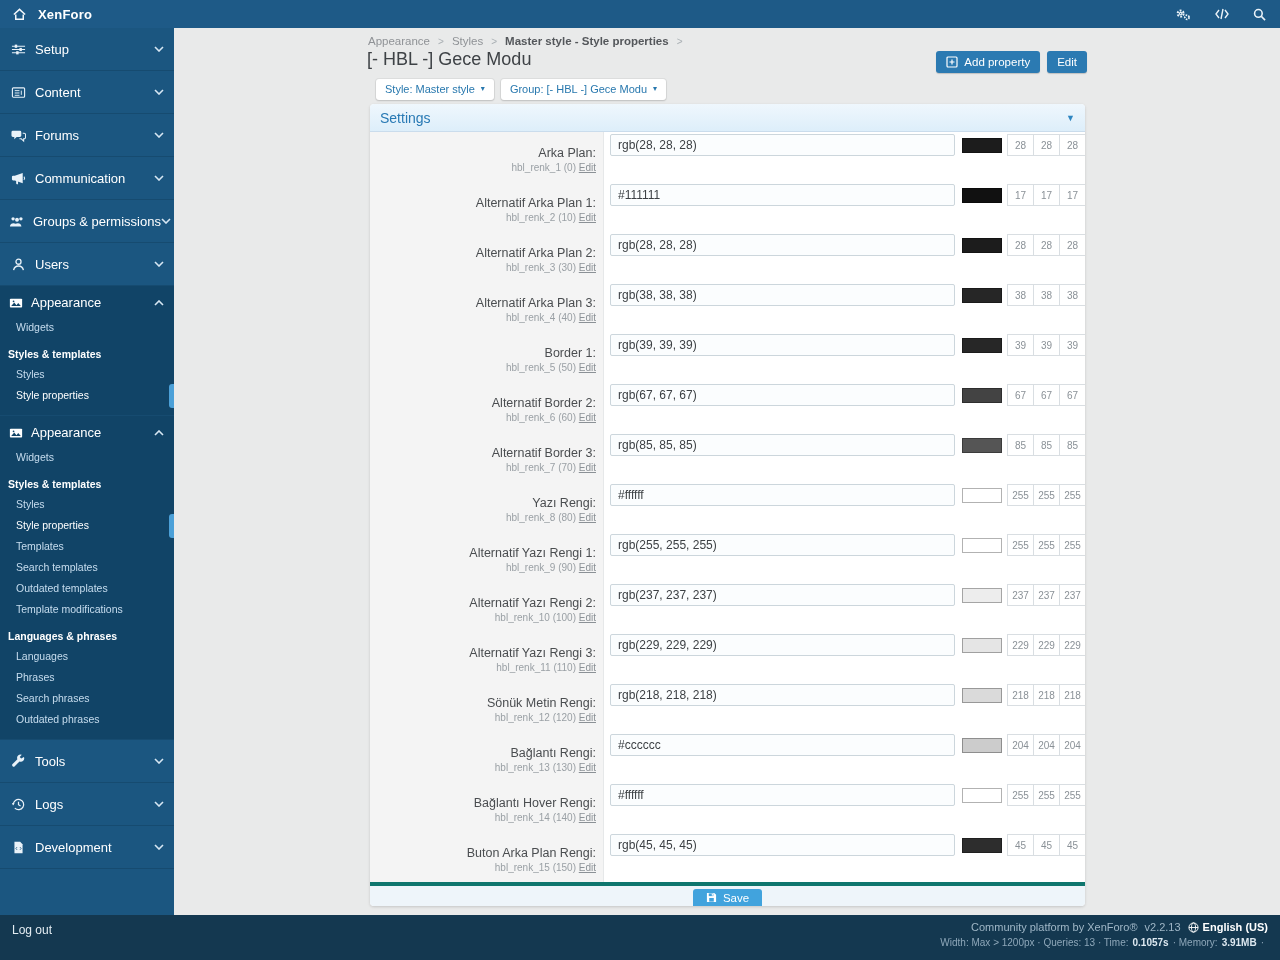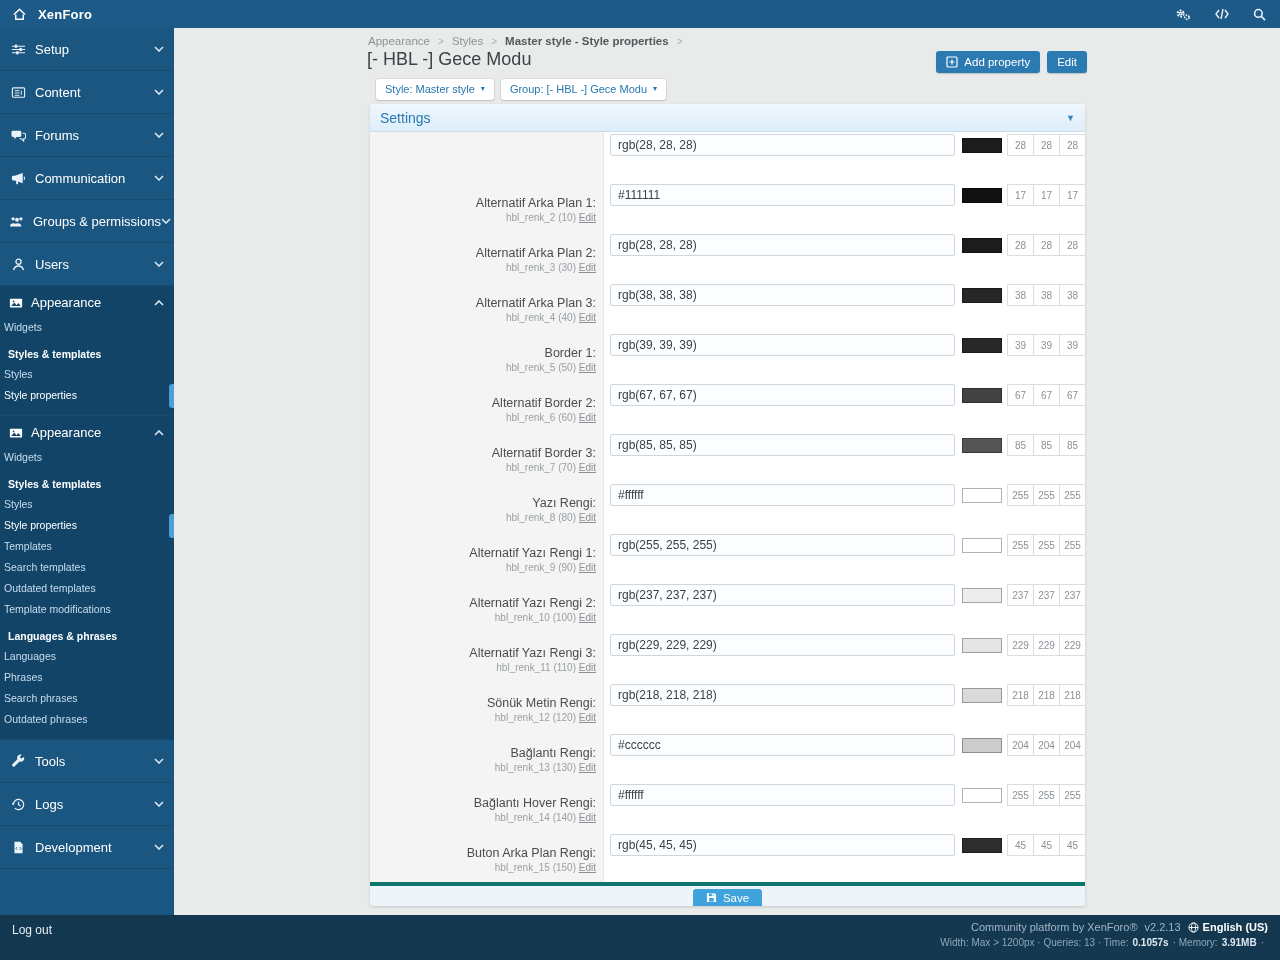--- a/index.html
+++ b/index.html
@@ -20,21 +20,21 @@
   .sidebar{position:absolute;top:28px;left:0;width:174px;height:887px;background:#1b5680;overflow:hidden;}
   .nav-item{height:42px;display:flex;align-items:center;padding:0 10px 0 9px;
             border-bottom:1px solid #164b70;color:#fff;cursor:pointer;}
   .nav-icon{width:18px;color:#e9f2f9;}
   .nav-label{font-size:13px;margin-left:8px;white-space:nowrap;}
   .nav-chev{margin-left:auto;color:#d7e7f3;}
   .side-section{background:#114467;border-bottom:1px solid #164b70;padding-bottom:9px;}
   .section-header{display:flex;align-items:center;padding:9px 10px 7px 9px;color:#fff;cursor:pointer;}
   .section-title{font-size:13px;margin-left:8px;}
   .section-chev{margin-left:auto;color:#d7e7f3;}
-  .s-link{position:relative;font-size:10.5px;color:#c7ddef;padding:4px 4px 5px;cursor:pointer;}
+  .s-link{position:relative;font-size:10.5px;color:#c7ddef;padding:4px 16px 5px;cursor:pointer;}
   .s-link.active{color:#ffffff;}
   .s-heading{font-size:10.5px;font-weight:bold;color:#fff;padding:10px 8px 4px;}
   .indicator{position:absolute;right:0;top:50%;transform:translateY(-50%);
              width:5px;height:24px;background:#4ba0d8;border-radius:3px 0 0 3px;}
 
   
   .main{position:absolute;left:174px;top:28px;width:1106px;height:887px;background:#e9eaea;}
   .breadcrumb{position:absolute;left:194px;top:7px;font-size:11.5px;color:#8f9296;
               display:flex;gap:8px;align-items:center;}
   .crumb{cursor:pointer;}
@@ -358,20 +358,24 @@
 
   <div class="panel">
     <div class="panel-header">
       <span class="panel-title">Settings</span>
       <span class="panel-caret">▼</span>
     </div>
     <div class="panel-body">
       <div class="label-col-bg"></div>
       <div id="prop-rows">
           <div class="prop-row">
+            <div class="prop-label-col">
+              <div class="prop-label">Arka Plan:</div>
+              <div class="prop-sub"><span>hbl_renk_1 (0) </span><a class="prop-edit">Edit</a></div>
+            </div>
             <div class="prop-field-col">
               <input class="prop-input" type="text" value="rgb(28, 28, 28)" style="">
               <span class="swatch" style="background: rgb(28, 28, 28);"></span>
               <span class="rgb-cells">
                 <span class="rgb-cell">28</span>
                 <span class="rgb-cell">28</span>
                 <span class="rgb-cell">28</span>
               </span>
             </div>
           </div>

